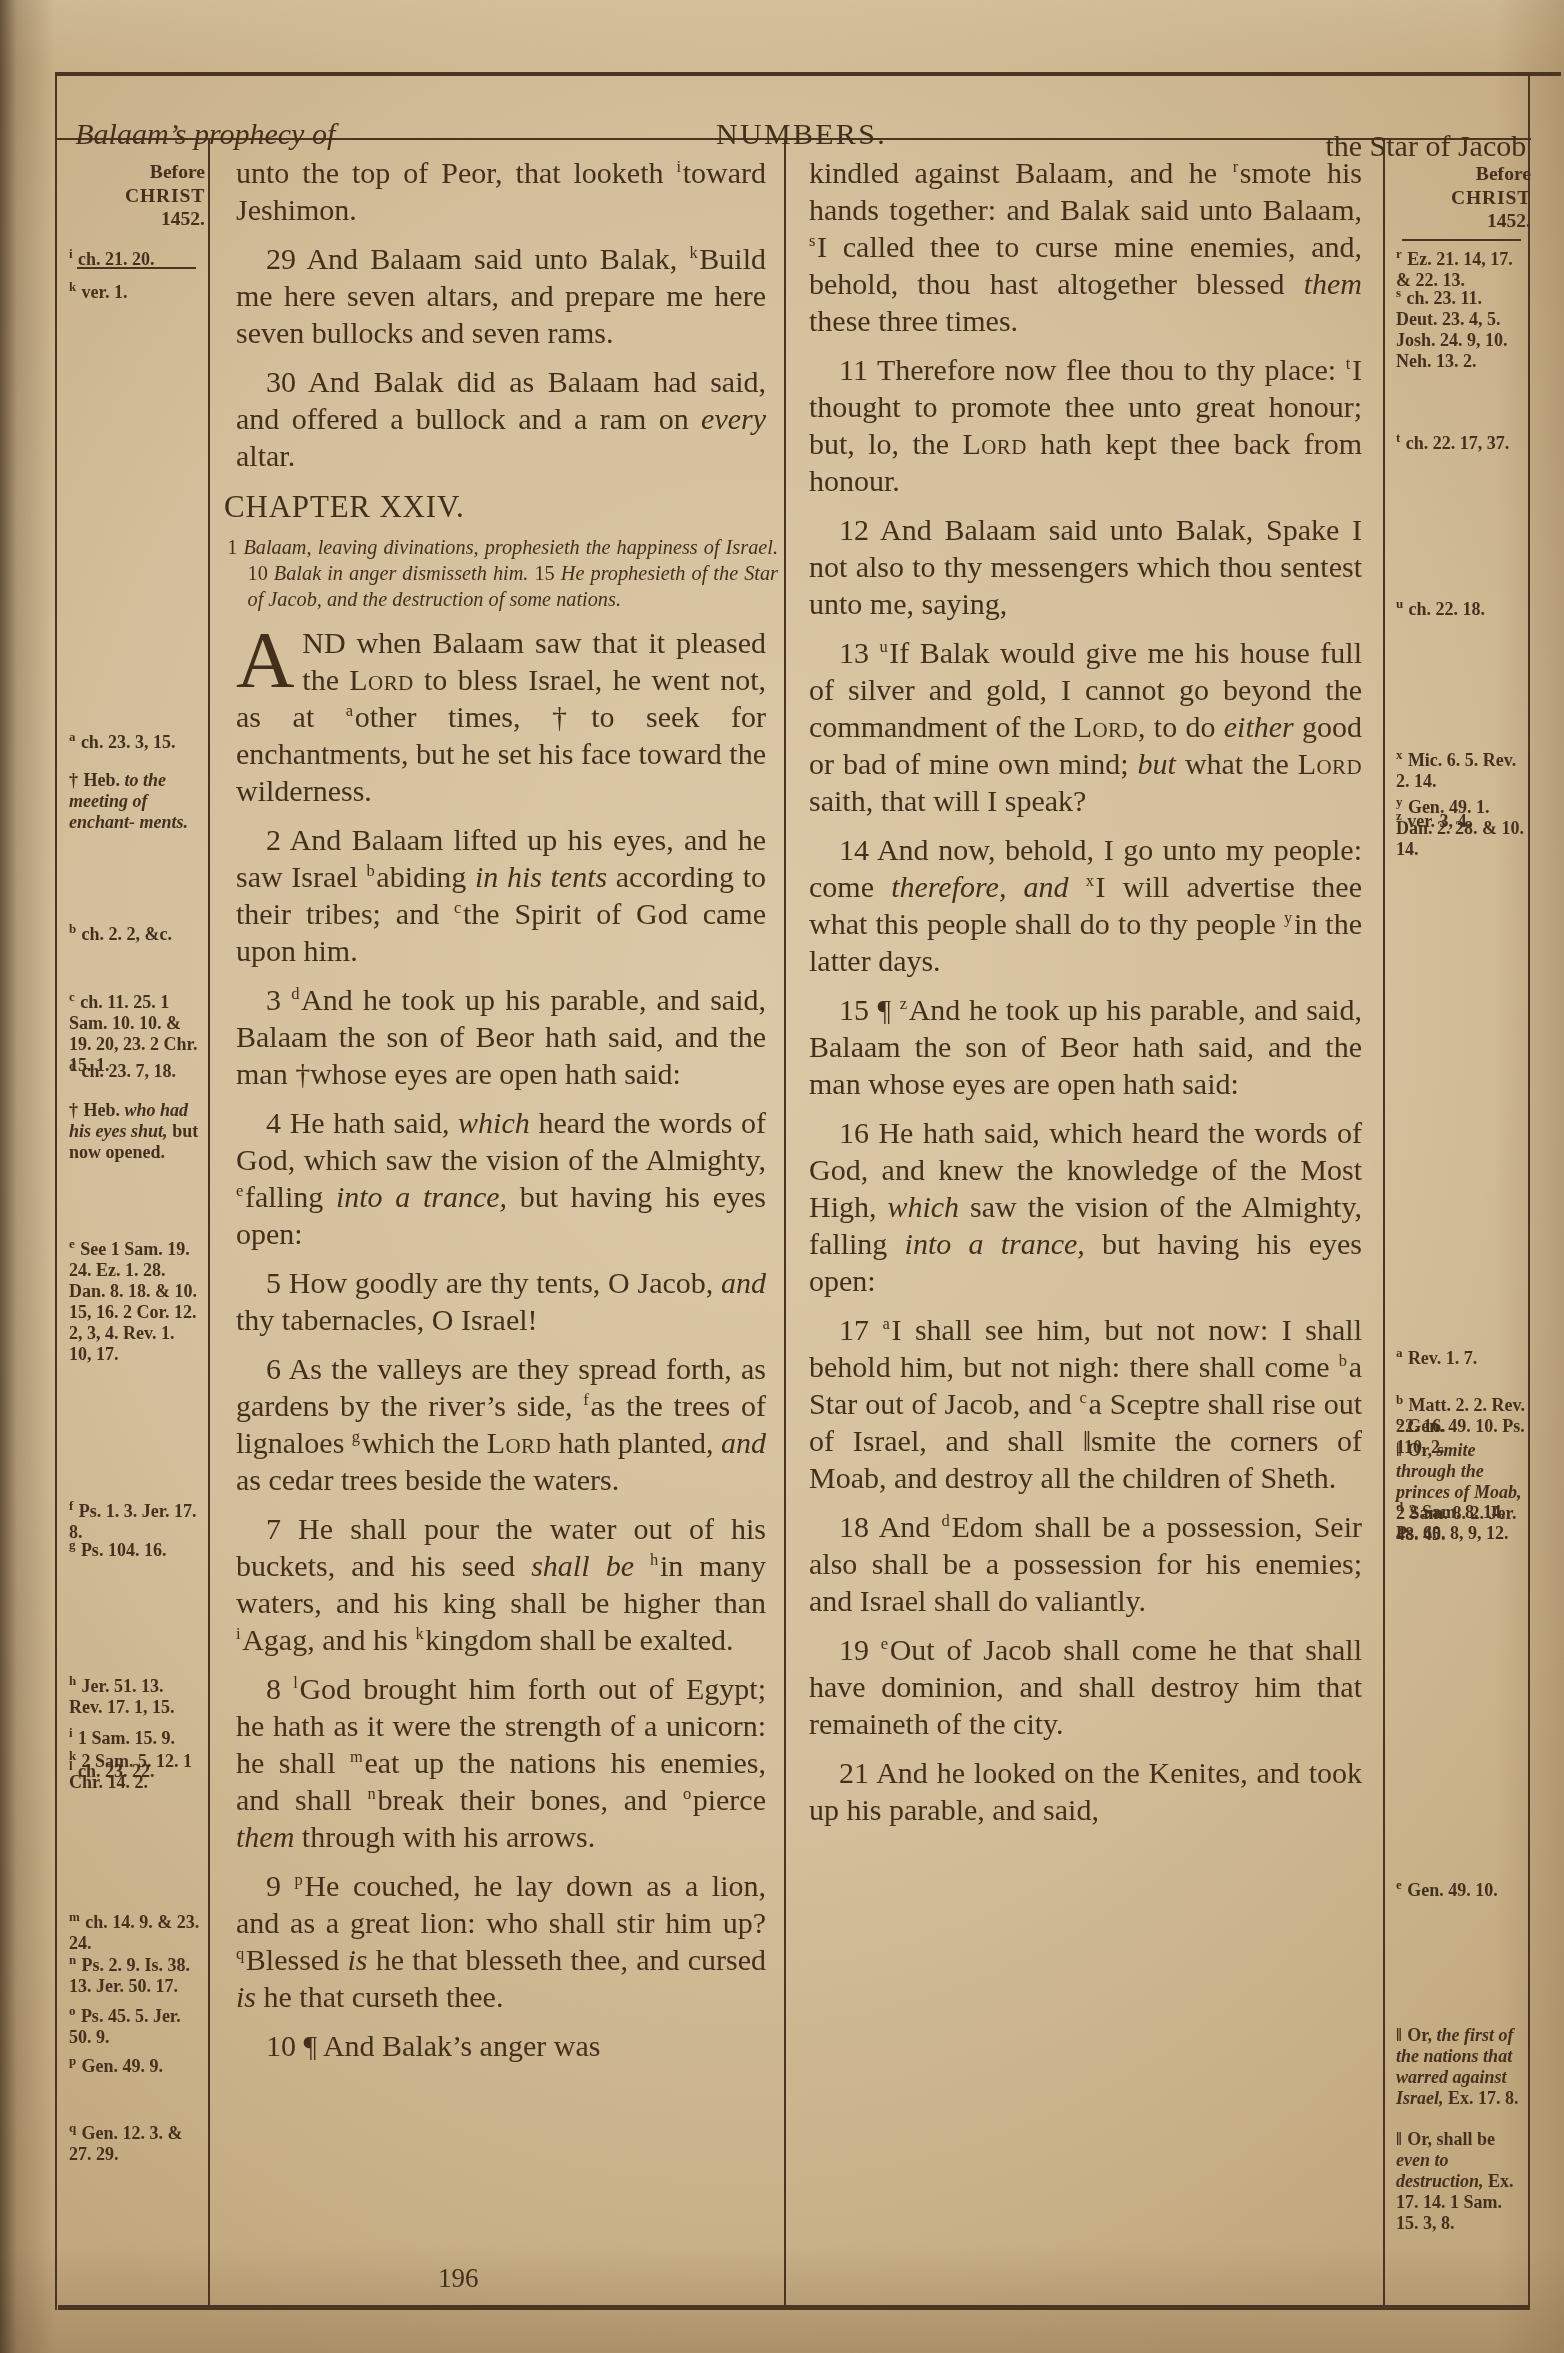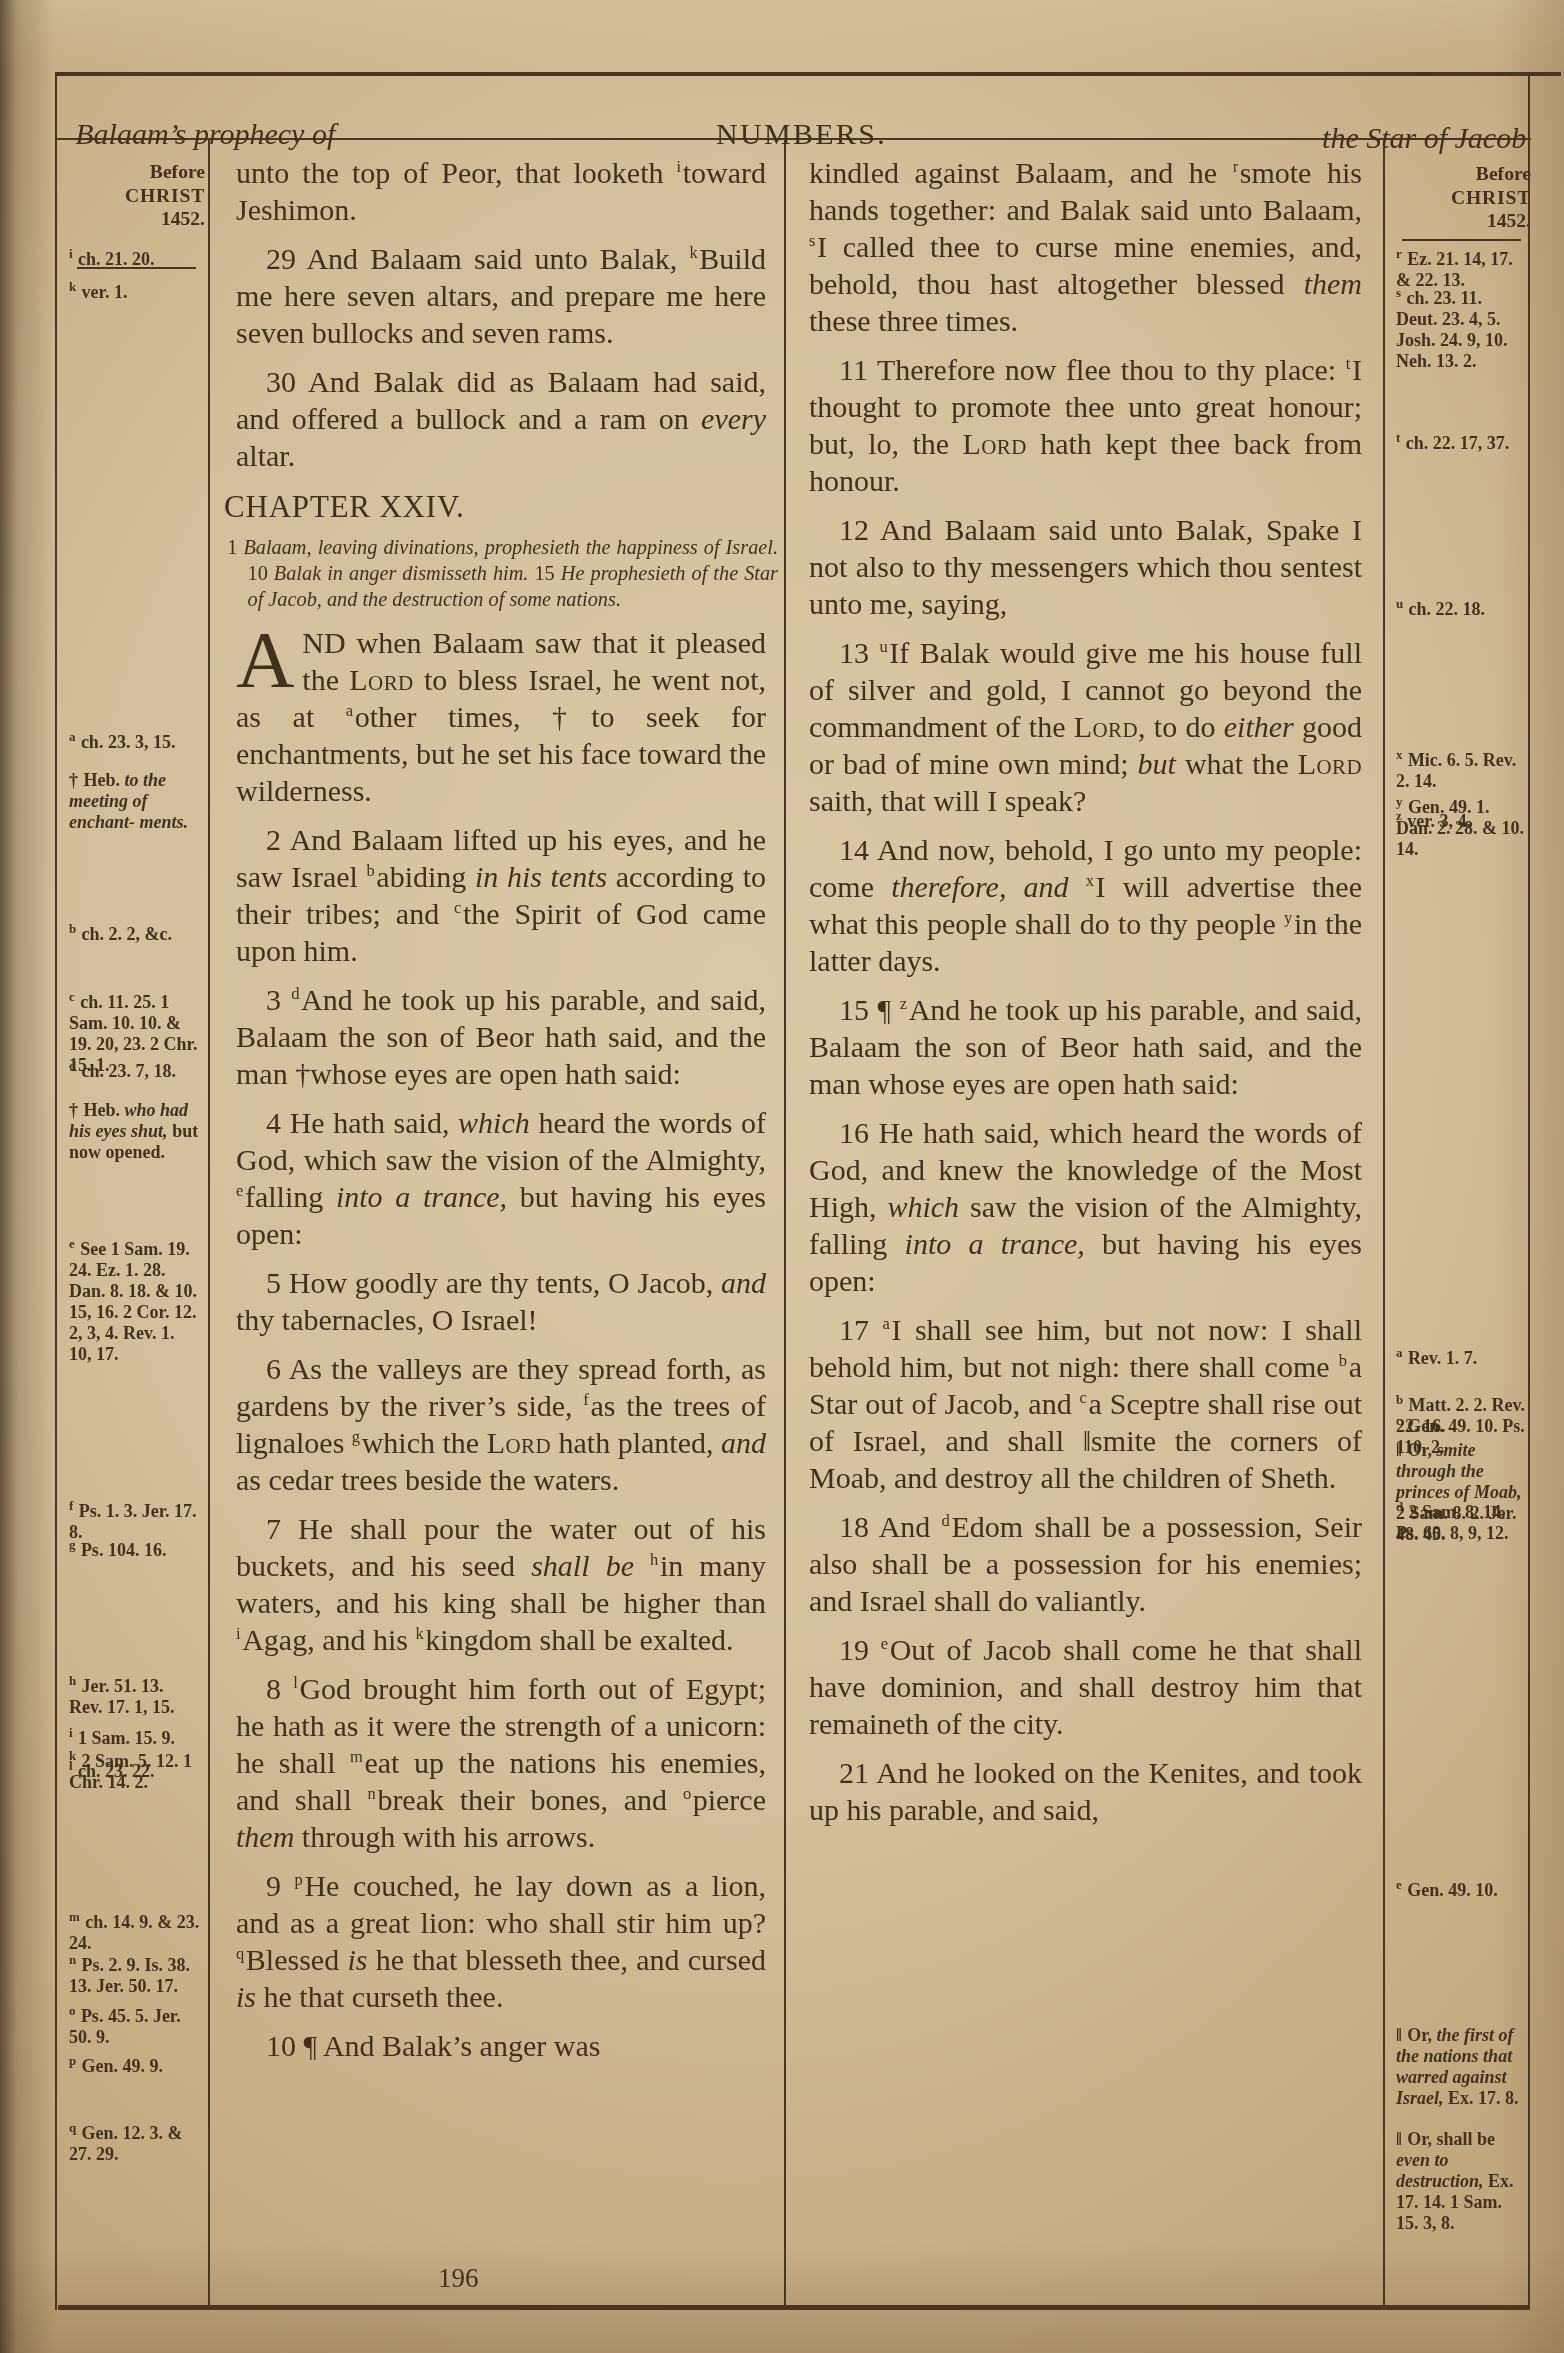--- a/index.html
+++ b/index.html
@@ -17,21 +17,21 @@
       linear-gradient(180deg, rgba(214,196,160,0.5) 0px, rgba(214,196,160,0.0) 70px),
       radial-gradient(ellipse 1174px 1487px at 47% 42%, #dbc8a6 0%, #d3bf9b 55%, #c2a87e 100%);
     background-color:#cdb892;
   }
   
   .rule{position:absolute;background:#4a3522;}
   
   .running-head{position:absolute;left:69px;top:85px;width:1465px;height:47px;font-size:30px;margin-top:32px;}
   .rh-left{position:absolute;left:6.3px;top:0;font-style:italic;}
   .rh-center{position:absolute;left:0;right:0;text-align:center;top:0;letter-spacing:2.3px;}
-  .rh-right{position:absolute;right:7.8px;top:4px;font-style:italic;}
+  .rh-right{position:absolute;right:7.8px;top:12px;}
   
   .margin-col{position:absolute;top:0;height:2354px;font-weight:bold;color:#43311d;}
   .margin-col.left{left:66px;width:139px;}
   .margin-col.right{left:1393px;width:138px;}
   .bc-head{position:absolute;left:0;width:100%;text-align:right;font-size:19.6px;line-height:23.5px;font-weight:bold;}
   .bc-head .l2{letter-spacing:0.8px;}
   .note{position:absolute;left:3.1px;width:131px;font-size:18px;line-height:21px;text-align:left;}
   .note sup.mk{font-size:0.72em;vertical-align:super;line-height:0;margin-right:0.8px;}
   .note .mks{margin-right:0.8px;}
   .note i{font-weight:bold;}

